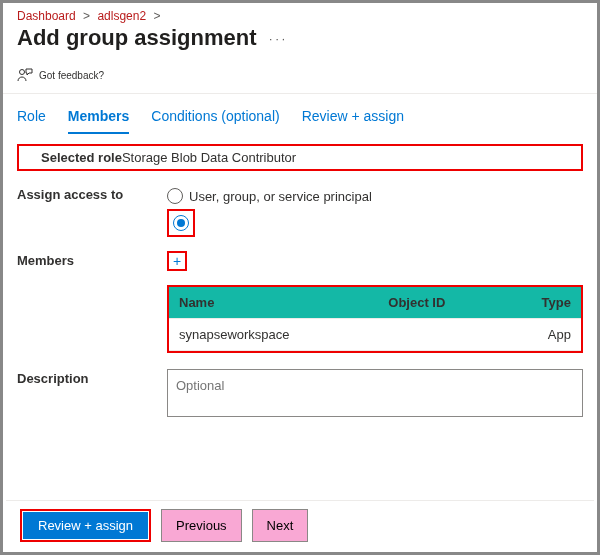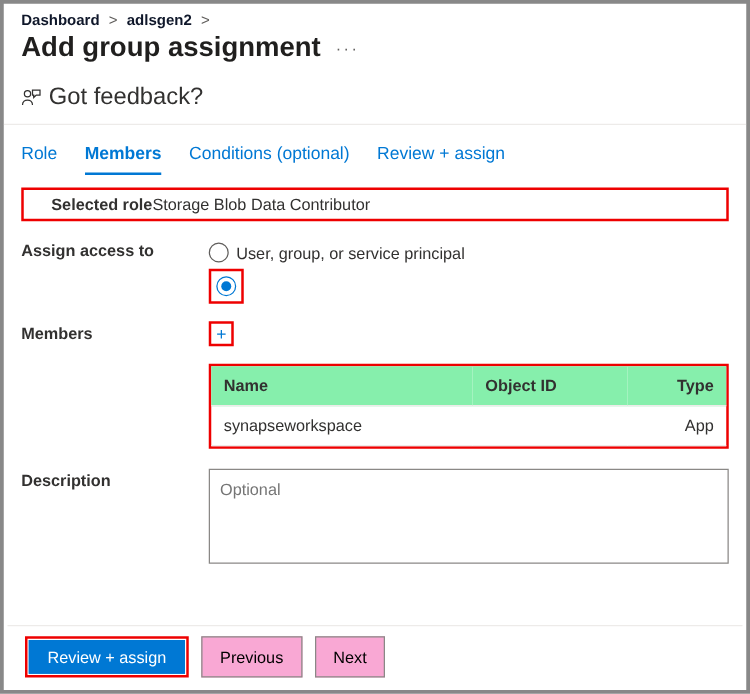--- a/index.html
+++ b/index.html
@@ -8,27 +8,27 @@
     font-family: "Segoe UI", Arial, sans-serif;
     font-size: 13px;
     color: #323130;
     background: #fff;
     width: 600px;
     height: 555px;
     border: 3px solid #888;
     overflow: hidden;
     position: relative;
   }
-  a { color: #0f172a; text-decoration: none; cursor: pointer; font-weight: bold; }
+  a { color: #b91c1c; text-decoration: none; cursor: pointer; }
   .breadcrumb { padding: 6px 14px 0 14px; font-size: 12px; color: #0078d4; }
   .breadcrumb span.sep { color: #605e5c; margin: 0 4px; }
   .title-row { display: flex; align-items: center; padding: 2px 14px 8px 14px; }
   h1 { font-size: 22px; font-weight: 600; margin: 0; color: #201f1e; }
   .dots { margin-left: 12px; color: #605e5c; letter-spacing: 2px; cursor: pointer; }
-  .feedback { padding: 8px 14px 10px 14px; display: flex; align-items: center; gap: 6px; color: #323130; font-size: 19px; cursor: pointer; }
+  .feedback { padding: 8px 14px 10px 14px; display: flex; align-items: center; gap: 6px; color: #323130; font-size: 10px; cursor: pointer; }
   .feedback svg { width: 16px; height: 16px; }
   hr.sep { border: none; border-top: 1px solid #edebe9; margin: 0; }
   .tabs { display: flex; gap: 22px; padding: 10px 14px 0 14px; font-size: 14px; }
   .tab { padding: 4px 0 8px 0; color: #0078d4; cursor: pointer; border-bottom: 2px solid transparent; }
   .tab.active { border-bottom: 2px solid #0078d4; font-weight: 600; }
   .content { padding: 10px 14px; }
   .row { display: flex; margin-bottom: 14px; align-items: flex-start; }
   .row .label { width: 150px; flex-shrink: 0; font-size: 13px; font-weight: 700; padding-top: 2px; }
   .selected-role-box { border: 2px solid #e00; padding: 4px 22px; display: flex; width: 100%; }
   .selected-role-box .label { font-weight: 700; }
@@ -36,24 +36,24 @@
   .radio-group { }
   .radio-item { display: flex; align-items: center; gap: 6px; padding: 3px 0; font-size: 13px; }
   .radio-outer { width: 16px; height: 16px; border: 1px solid #605e5c; border-radius: 50%; display: flex; align-items: center; justify-content: center; }
   .radio-item.checked .radio-outer { border-color: #0078d4; }
   .radio-dot { width: 8px; height: 8px; background: #0078d4; border-radius: 50%; }
   .hl { border: 2px solid #e00; padding: 1px 4px; display: inline-flex; align-items: center; }
   .select-members { color: #0078d4; display: inline-flex; align-items: center; gap: 4px; cursor: pointer; font-size: 13px; }
   .plus { font-size: 14px; line-height: 1; }
   .table-wrap { border: 2px solid #e00; margin-left: 150px; margin-top: 6px; }
   table { width: 100%; border-collapse: collapse; font-size: 13px; }
-  th { text-align: left; font-weight: 600; padding: 8px 10px; border-bottom: 1px solid #edebe9; background: #86efac; }
+  th { text-align: left; font-weight: 600; padding: 8px 10px; border-bottom: 1px solid #edebe9; background: #14b8a6; }
   td { padding: 8px 10px; border-bottom: 1px solid #edebe9; }
   th:last-child, td:last-child { text-align: right; }
-  .desc-input { border: 1px solid #8a8886; padding: 8px; height: 76px; width: 100%; font-size: 13px; color: #605e5c; resize: none; font-family: inherit; }
+  .desc-input { border: 1px solid #8a8886; padding: 8px; height: 48px; width: 100%; font-size: 13px; color: #605e5c; resize: none; font-family: inherit; }
   .footer { position: absolute; bottom: 0; left: 3px; right: 3px; padding: 8px 14px 10px 14px; border-top: 1px solid #edebe9; display: flex; gap: 10px; background: #fff; }
   .btn { padding: 5px 14px; font-size: 13px; cursor: pointer; border: 1px solid #8a8886; background: #f9a8d4; }
   .btn.primary { background: #0078d4; color: #fff; border-color: #0078d4; }
   .primary-wrap { border: 2px solid #e00; padding: 1px; display: inline-block; }
 </style>
 </head>
 <body>
 
 <div class="breadcrumb">
   <a>Dashboard</a>

